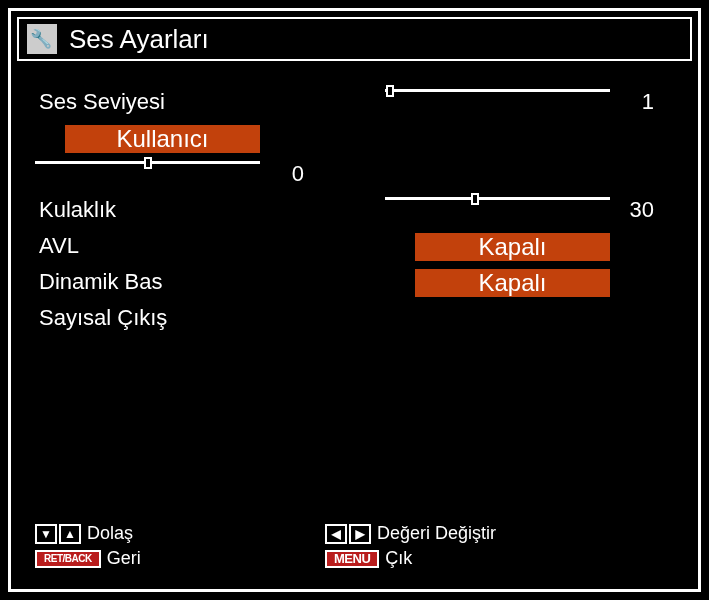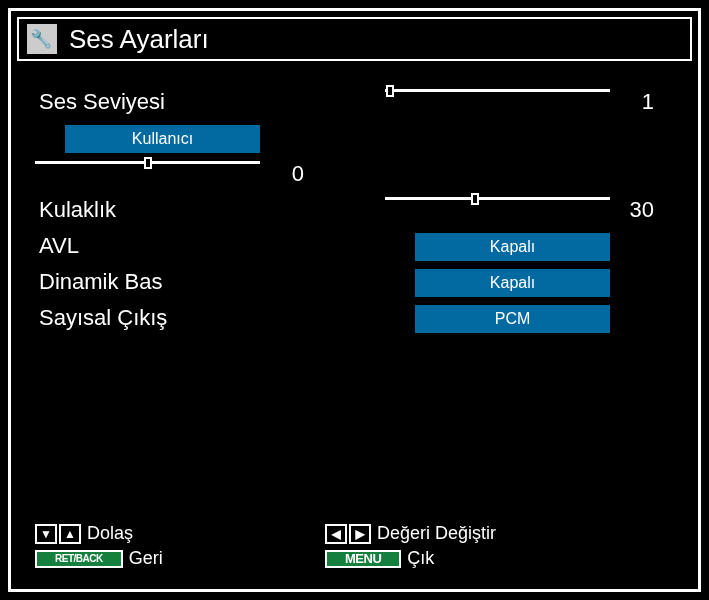--- a/index.html
+++ b/index.html
@@ -82,25 +82,25 @@
       width: 8px;
       height: 12px;
       background: #000;
       border: 2px solid #fff;
       top: 50%;
       transform: translate(-50%, -50%);
     }
     .option-box {
       width: 225px;
       height: 28px;
-      background: #0369a1;
+      background: #c2410c;
       display: flex;
       align-items: center;
       justify-content: center;
-      font-size: 16px;
+      font-size: 24px;
       margin-left: 30px;
     }
     .footer {
       position: absolute;
       bottom: 20px;
       left: 24px;
       right: 24px;
       display: flex;
       font-size: 18px;
     }
@@ -128,24 +128,24 @@
       font-size: 12px;
       font-weight: bold;
       padding: 0 2px;
     }
     .key-group {
       display: flex;
       gap: 2px;
     }
     .key-text {
       border: 2px solid #fff;
-      background: #15803d;
+      background: #b91c1c;
       font-size: 10px;
       font-weight: bold;
-      padding: 1px 18px;
+      padding: 1px 7px;
       height: 18px;
       display: inline-flex;
       align-items: center;
       letter-spacing: -0.5px;
     }
   </style>
 </head>
 <body>
 
 <div class="outer-frame">
@@ -204,23 +204,20 @@
       <div class="label">Dinamik Bas</div>
       <div class="control">
         <div class="option-box">Kapalı</div>
       </div>
       <div class="value"></div>
     </div>
 
 
     <div class="row">
       <div class="label">Sayısal Çıkış</div>
-      <div class="control">
-        <div class="option-box">PCM</div>
-      </div>
       <div class="value"></div>
     </div>
 
   </div>
 
   <div class="footer">
     <div class="footer-col left">
       <div class="footer-item">
         <span class="key-group">
           <span class="key-icon">▼</span>

